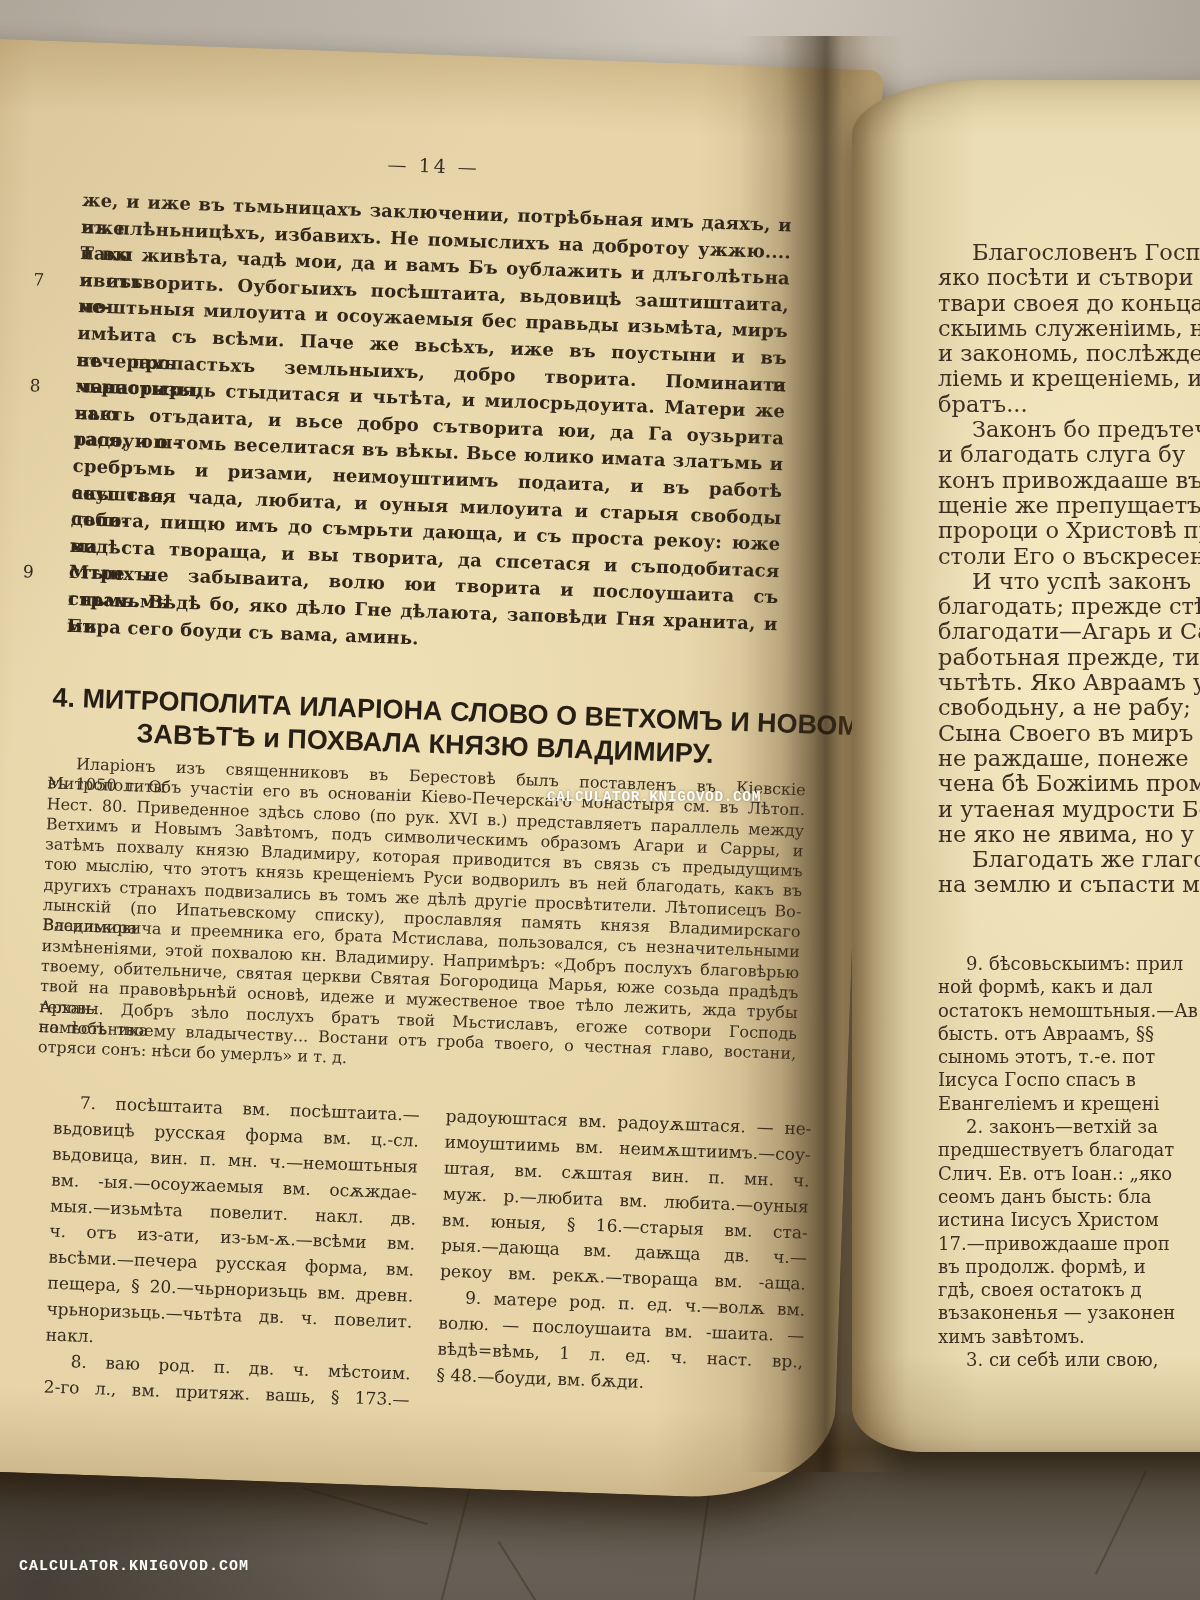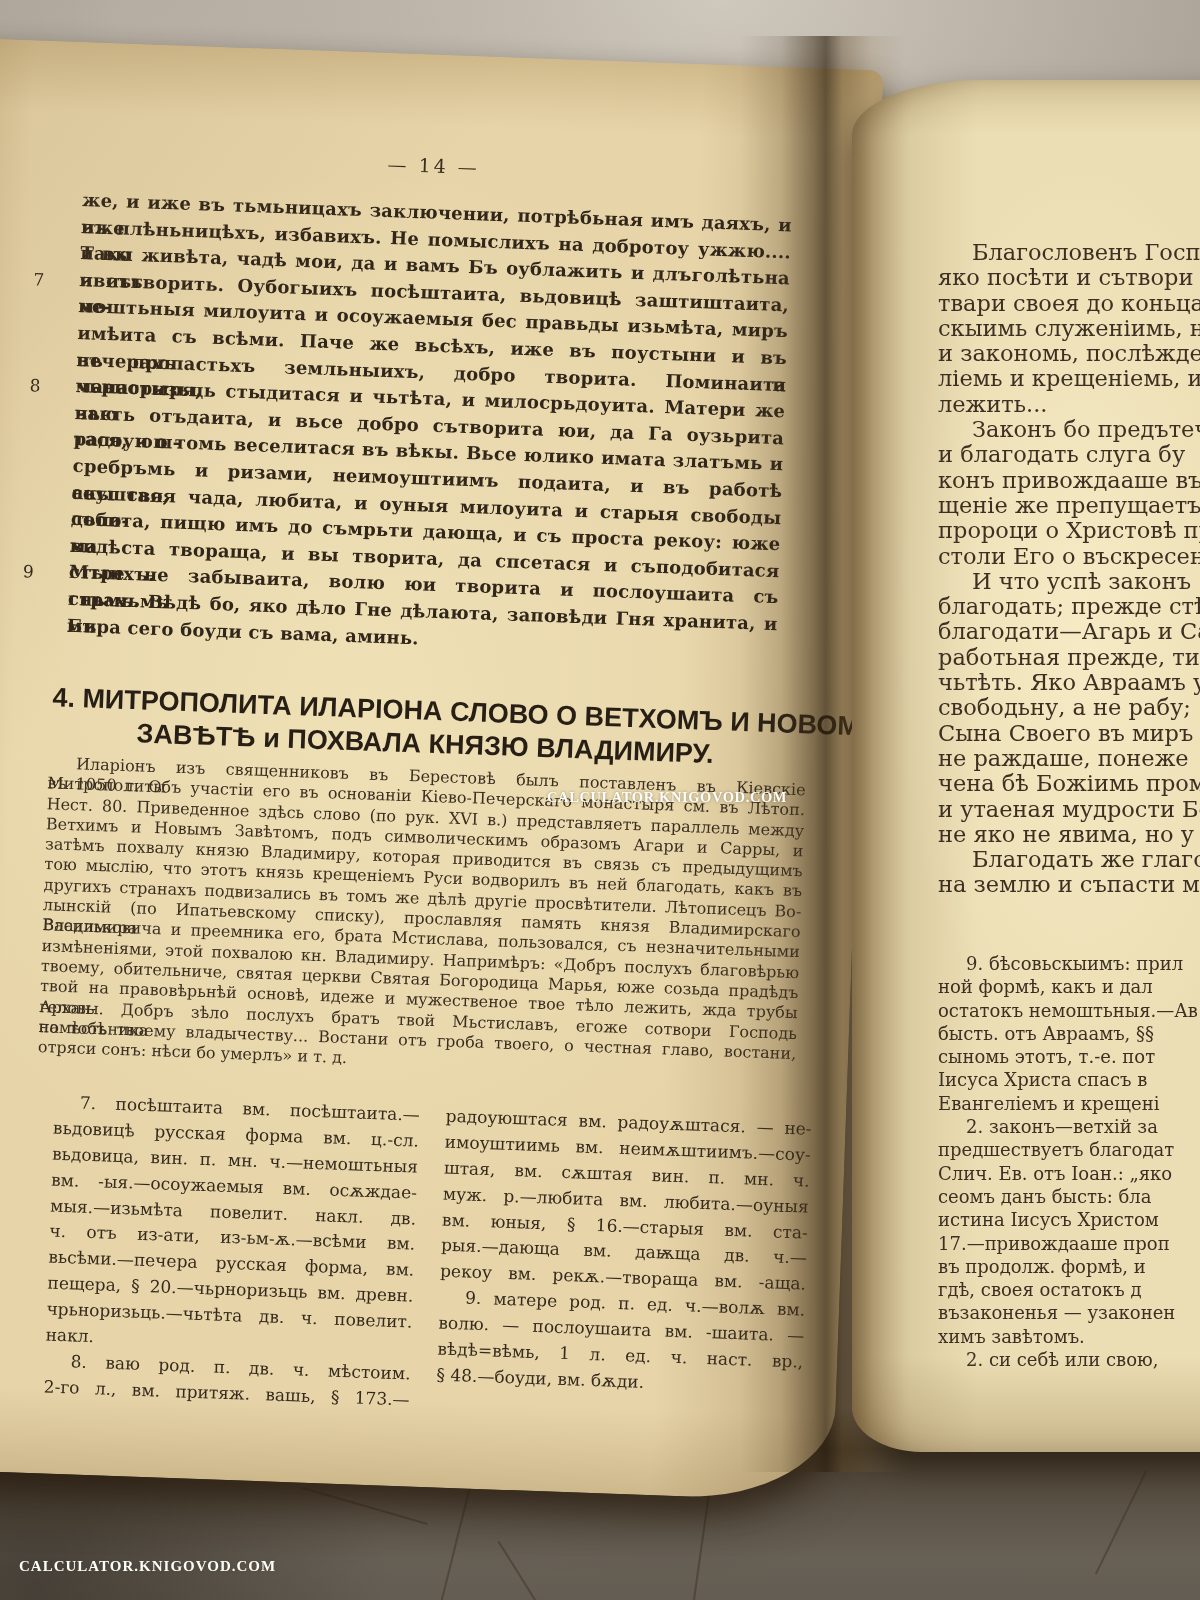--- a/index.html
+++ b/index.html
@@ -84,21 +84,21 @@
   .rp-shade{position:absolute;inset:0;border-radius:inherit;pointer-events:none;
     box-shadow:inset 22px 0 34px -12px rgba(80,58,28,.5);}
   .rp-main{position:absolute;left:86px;top:160px;width:560px;}
   .rp-line{white-space:nowrap;font-size:22.5px;line-height:25.3px;height:25.3px;}
   .rp-line.ind{text-indent:34px;}
   .rp-fn{position:absolute;left:86px;top:872px;width:560px;}
   .rp-fn-line{white-space:nowrap;font-size:18px;line-height:23.3px;height:23.3px;}
   .rp-fn-line.ind{text-indent:28px;}
 
   
-  .wm{position:absolute;z-index:10;font-family:Liberation Serif, serif;font-weight:700;
+  .wm{position:absolute;z-index:10;font-family:Liberation Mono, monospace;font-weight:700;
     color:#fdfdfa;text-shadow:0 0 3px rgba(80,70,50,.55);}
   .wm-center{left:547px;top:789px;font-size:14.5px;letter-spacing:.6px;}
   .wm-bottom{left:19px;top:1558px;font-size:15px;letter-spacing:1px;}
 </style>
 </head>
 <body>
 
 <div class="scene">
   <div class="floor-shadow"></div>
   <div class="crack c1"></div>
@@ -184,21 +184,21 @@
   </div>
 
   <div class="right-page">
     <div class="rp-main">
         <div class="rp-line ind"><span>Благословенъ Госпо</span></div>
         <div class="rp-line"><span>яко посѣти и сътвори и</span></div>
         <div class="rp-line"><span>твари своея до коньца и</span></div>
         <div class="rp-line"><span>скыимь служеніимь, но о</span></div>
         <div class="rp-line"><span>и закономь, послѣжде С</span></div>
         <div class="rp-line"><span>ліемь и крещеніемь, и в</span></div>
-        <div class="rp-line"><span>лежить...</span></div>
+        <div class="rp-line"><span>братъ...</span></div>
         <div class="rp-line ind"><span>Законъ бо предътеча</span></div>
         <div class="rp-line"><span>и благодать слуга бу</span></div>
         <div class="rp-line"><span>конъ привождааше въза</span></div>
         <div class="rp-line"><span>щеніе же препущаетъ с</span></div>
         <div class="rp-line"><span>пророци о Христовѣ пр</span></div>
         <div class="rp-line"><span>столи Его о въскресені</span></div>
         <div class="rp-line ind"><span>И что успѣ законъ</span></div>
         <div class="rp-line"><span>благодать; прежде стѣ</span></div>
         <div class="rp-line"><span>благодати—Агарь и Са</span></div>
         <div class="rp-line"><span>работьная прежде, ти</span></div>
@@ -211,33 +211,33 @@
         <div class="rp-line"><span>не яко не явима, но у</span></div>
         <div class="rp-line ind"><span>Благодать же глаго</span></div>
         <div class="rp-line"><span>на землю и съпасти мі</span></div>
       </div>
     <div class="rp-fn">
         <div class="rp-fn-line ind"><span>9. бѣсовьскыимъ: прил</span></div>
         <div class="rp-fn-line"><span>ной формѣ, какъ и дал</span></div>
         <div class="rp-fn-line"><span>остатокъ немоштьныя.—Ав</span></div>
         <div class="rp-fn-line"><span>бысть. отъ Авраамъ, §§</span></div>
         <div class="rp-fn-line"><span>сыномь этотъ, т.-е. пот</span></div>
-        <div class="rp-fn-line"><span>Іисуса Христа спасъ в</span></div>
+        <div class="rp-fn-line"><span>Іисуса Госпо спасъ в</span></div>
         <div class="rp-fn-line"><span>Евангеліемъ и крещені</span></div>
         <div class="rp-fn-line ind"><span>2. законъ—ветхій за</span></div>
         <div class="rp-fn-line"><span>предшествуетъ благодат</span></div>
         <div class="rp-fn-line"><span>Слич. Ев. отъ Іоан.: „яко</span></div>
         <div class="rp-fn-line"><span>сеомъ данъ бысть: бла</span></div>
         <div class="rp-fn-line"><span>истина Іисусъ Христом</span></div>
         <div class="rp-fn-line"><span>17.—привождааше проп</span></div>
         <div class="rp-fn-line"><span>въ продолж. формѣ, и</span></div>
         <div class="rp-fn-line"><span>гдѣ, своея остатокъ д</span></div>
         <div class="rp-fn-line"><span>възаконенья — узаконен</span></div>
         <div class="rp-fn-line"><span>химъ завѣтомъ.</span></div>
-        <div class="rp-fn-line ind"><span>2. си себѣ или свою,</span></div>
+        <div class="rp-fn-line ind"><span>3. си себѣ или свою,</span></div>
       </div>
     <div class="rp-shade"></div>
   </div>
 
   <div class="gutter"></div>
 
   <div class="wm wm-center">CALCULATOR.KNIGOVOD.COM</div>
   <div class="wm wm-bottom">CALCULATOR.KNIGOVOD.COM</div>
 </div>
 

